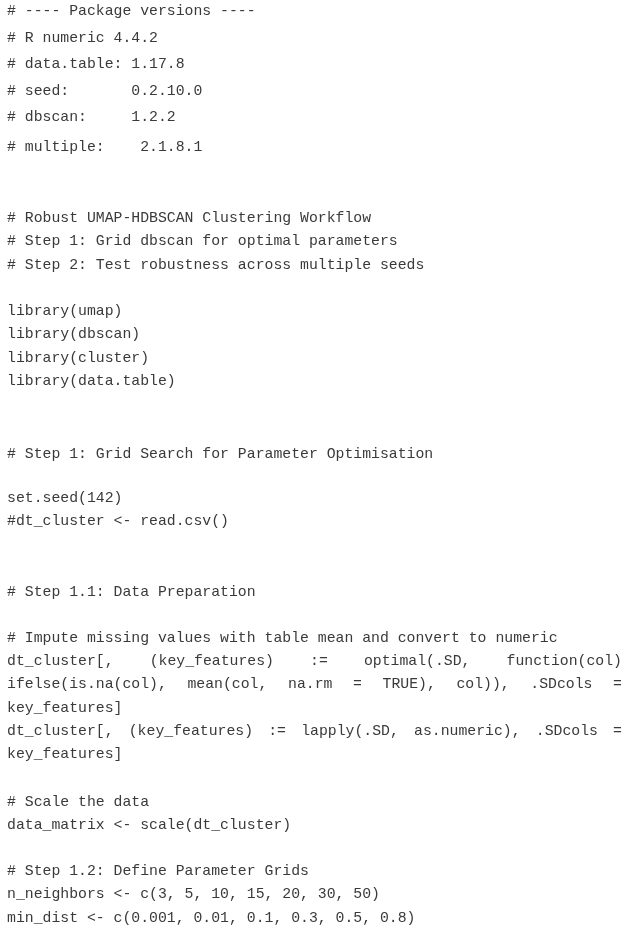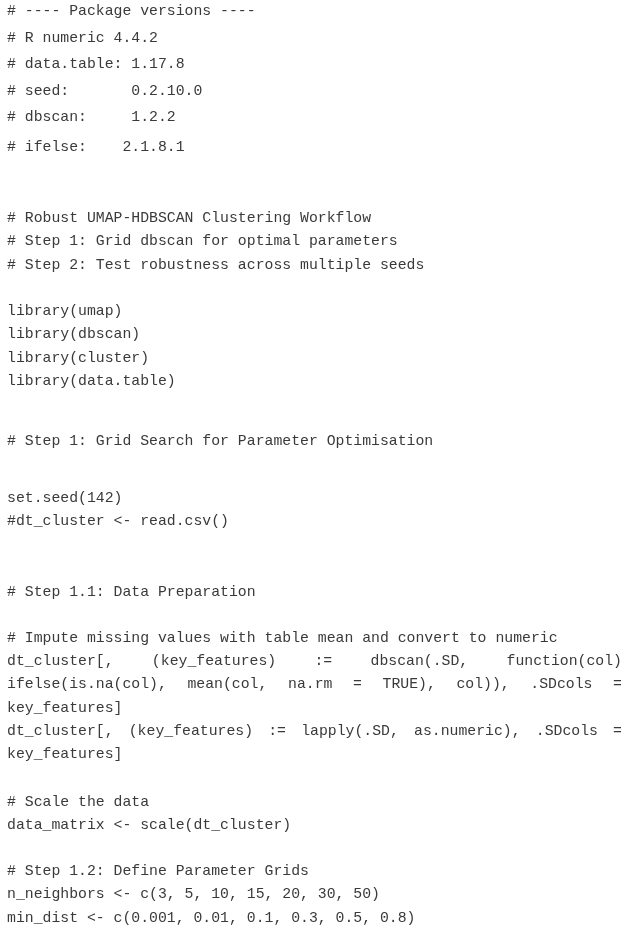--- a/index.html
+++ b/index.html
@@ -43,40 +43,40 @@
 </head>
 <body>
 
 <div class="doc">
 
   <div class="line" style="top:2px"># ---- Package versions ----</div>
   <div class="line" style="top:29px"># R numeric 4.4.2</div>
   <div class="line" style="top:55px"># data.table: 1.17.8</div>
   <div class="line" style="top:82px"># seed:       0.2.10.0</div>
   <div class="line" style="top:108px"># dbscan:     1.2.2</div>
-  <div class="line" style="top:138px"># ifelse:    2.1.8.1</div>
+  <div class="line" style="top:138px"># multiple:    2.1.8.1</div>
 
   <div class="line" style="top:209px"># Robust UMAP-HDBSCAN Clustering Workflow</div>
   <div class="line" style="top:232px"># Step 1: Grid dbscan for optimal parameters</div>
   <div class="line" style="top:256px"># Step 2: Test robustness across multiple seeds</div>
 
   <div class="line" style="top:302px">library(umap)</div>
   <div class="line" style="top:325px">library(dbscan)</div>
   <div class="line" style="top:349px">library(cluster)</div>
   <div class="line" style="top:372px">library(data.table)</div>
 
-  <div class="line" style="top:432px"># Step 1: Grid Search for Parameter Optimisation</div>
+  <div class="line" style="top:445px"># Step 1: Grid Search for Parameter Optimisation</div>
 
   <div class="line" style="top:489px">set.seed(142)</div>
   <div class="line" style="top:512px">#dt_cluster &lt;- read.csv()</div>
 
   <div class="line" style="top:583px"># Step 1.1: Data Preparation</div>
 
   <div class="line" style="top:629px"># Impute missing values with table mean and convert to numeric</div>
-  <div class="para" style="top:650px">dt_cluster[, (key_features) := dbscan(.SD, function(col) ifelse(is.na(col), mean(col, na.rm = TRUE), col)), .SDcols = key_features]</div>
+  <div class="para" style="top:650px">dt_cluster[, (key_features) := optimal(.SD, function(col) ifelse(is.na(col), mean(col, na.rm = TRUE), col)), .SDcols = key_features]</div>
   <div class="para" style="top:720px">dt_cluster[, (key_features) := lapply(.SD, as.numeric), .SDcols = key_features]</div>
 
   <div class="line" style="top:793px"># Scale the data</div>
   <div class="line" style="top:816px">data_matrix &lt;- scale(dt_cluster)</div>
 
   <div class="line" style="top:862px"># Step 1.2: Define Parameter Grids</div>
   <div class="line" style="top:885px">n_neighbors &lt;- c(3, 5, 10, 15, 20, 30, 50)</div>
   <div class="line" style="top:909px">min_dist &lt;- c(0.001, 0.01, 0.1, 0.3, 0.5, 0.8)</div>
 
 </div>

